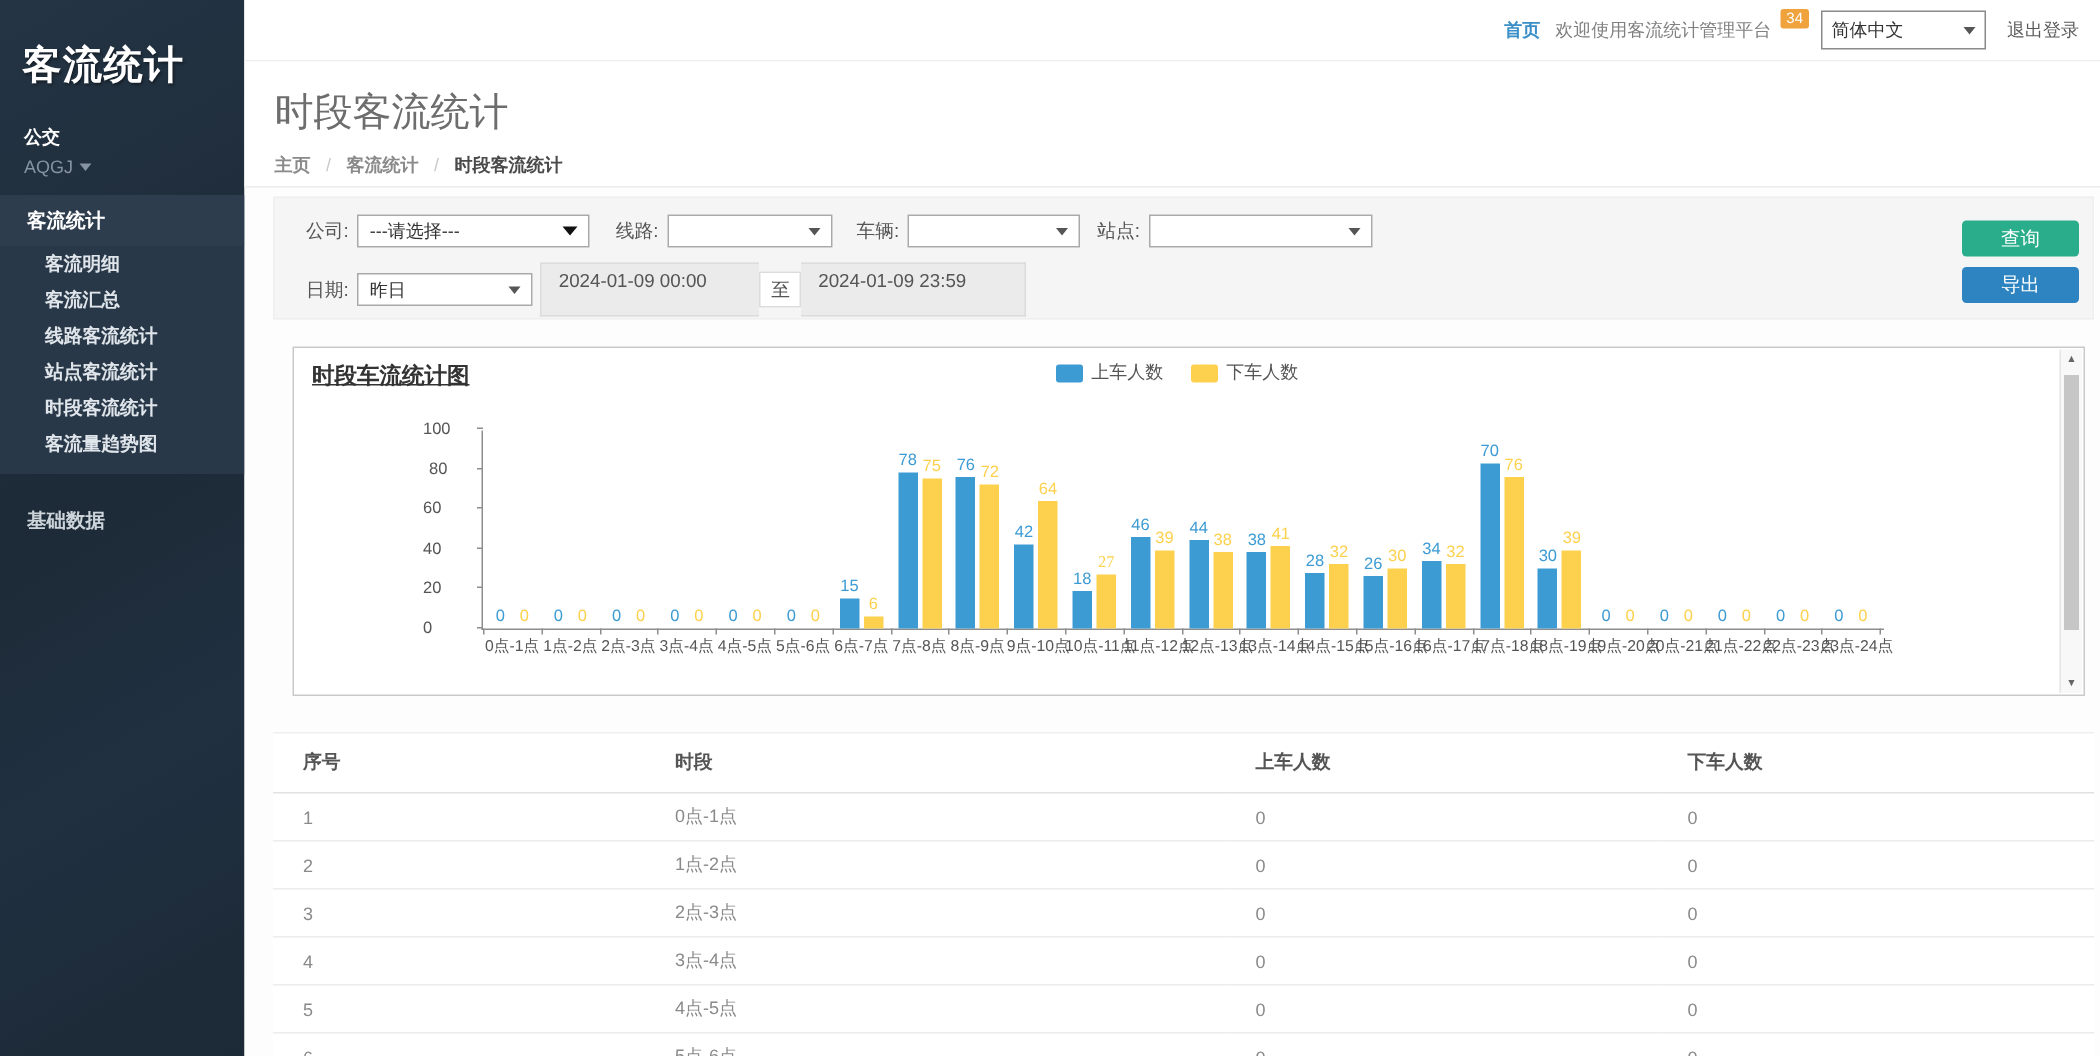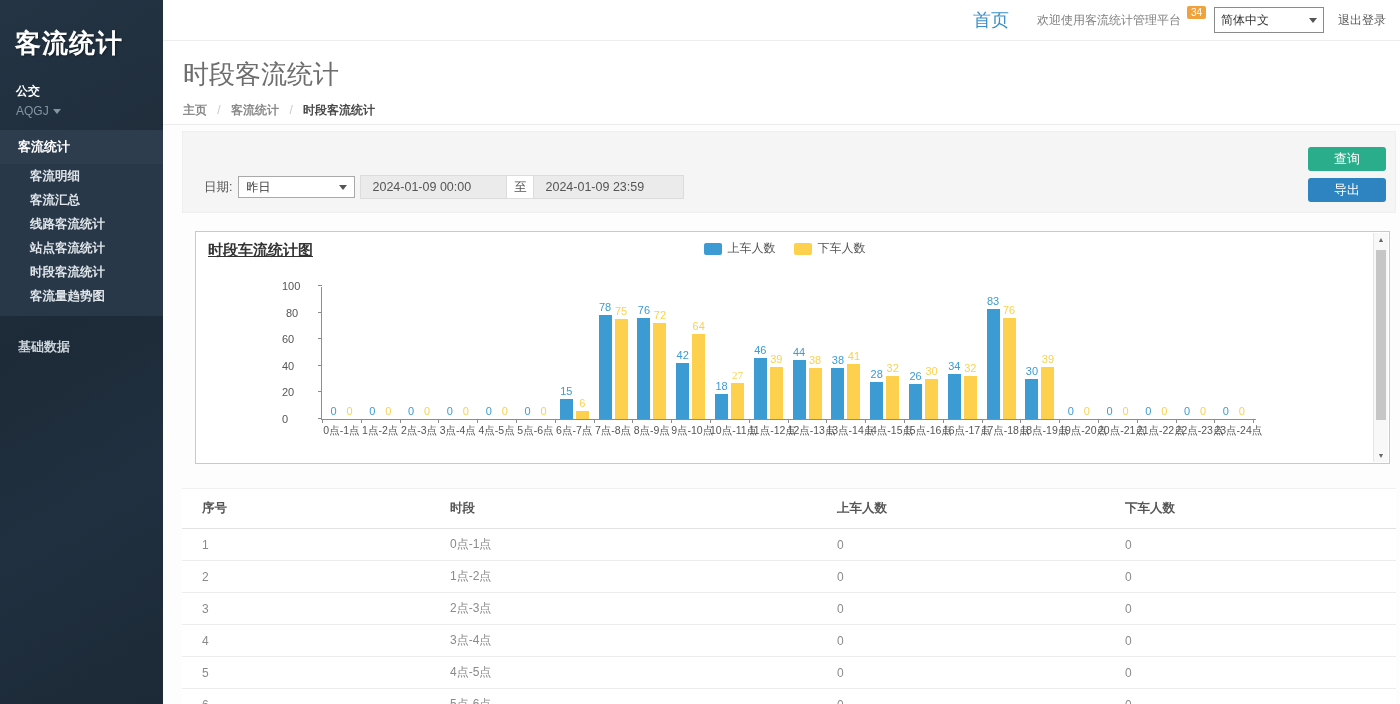--- a/index.html
+++ b/index.html
@@ -25,21 +25,21 @@
     color:#ccd4da; cursor:pointer; }
   .nav-section:first-of-type { margin-top:14px; }
   .nav-section { margin-bottom:1px; }
   #nav-sections .nav-section { margin-top:14px; }
 
   
   .main { position:absolute; left:163px; top:0; width:1237px; height:704px; background:#fdfdfd; }
 
   .topbar { height:41px; background:#fff; border-bottom:1px solid #ededed;
     display:flex; align-items:center; justify-content:flex-end; padding-right:8px; }
-  .home-link { color:#3a8fc8; font-size:18px; margin-right:28px; cursor:pointer; }
+  .home-link { color:#3a8fc8; font-size:12px; margin-right:10px; cursor:pointer;font-weight:bold; }
   .welcome { color:#808080; font-size:12px; margin-right:6px; }
   .badge { background:#f0a23c; color:#fff; font-size:10px; border-radius:2px; padding:1px 4px;
     position:relative; top:-8px; margin-right:8px; }
   .lang-select { width:110px; height:20px; border:1px solid #8a8a8a; background:#fff; font-size:12px;
     color:#333; display:flex; align-items:center; justify-content:space-between; padding:12px 6px; cursor:pointer; }
   .chev { width:0; height:0; border-left:4px solid transparent; border-right:4px solid transparent;
     border-top:5px solid #555; }
   .logout { color:#5a5a5a; font-size:12px; margin:0 6px 0 14px; cursor:pointer; white-space:nowrap; }
 
   .page-head { padding:16px 0 0 20px; height:84px; border-bottom:1px solid #ebebeb; background:#fff; }
@@ -58,21 +58,21 @@
   .f-label { font-size:12.5px; color:#555; margin-right:6px; }
   .sel { background:#fff; border:1px solid #a9a9a9; height:22px; display:flex; align-items:center;
     justify-content:space-between; padding:0 7px; font-size:12px; color:#333; cursor:pointer; }
   .sel-company { width:155px; margin-right:17px; }
   .tri-black { width:0; height:0; border-left:5px solid transparent; border-right:5px solid transparent;
     border-top:6px solid #111; }
   .sel-line { width:110px; margin-right:16px; }
   .sel-vehicle { width:115px; margin-right:11px; }
   .sel-station { width:149px; }
   .sel-date { width:117px; margin-right:5px; }
-  .dt-input { background:#ebebeb; border:1px solid #dcdcdc; height:24px; line-height:22px;
+  .dt-input { background:#ebebeb; border:1px solid #dcdcdc; height:36px; line-height:22px;
     font-size:12.5px; color:#555; padding-left:11px; cursor:text; }
   .dt-from { width:146px; border-right:none; }
   .dt-to { width:150px; border-left:none; }
   .to-box { background:#fff; border:1px solid #dcdcdc; width:28px; height:24px; line-height:22px;
     text-align:center; font-size:12.5px; color:#555; }
   .btn { position:absolute; right:9px; width:78px; height:24px; border:none; border-radius:3px;
     color:#fff; font-size:13px; cursor:pointer; font-family:inherit; }
   .btn-query { top:15px; background:#29ad8a; }
   .btn-export { top:46px; background:#2d84c0; }
 
@@ -150,20 +150,42 @@
     <div class="breadcrumb">
       <span class="crumb-link">主页</span>
       <span class="sep">/</span>
       <span class="crumb-link">客流统计</span>
       <span class="sep">/</span>
       <span class="crumb-current">时段客流统计</span>
     </div>
   </div>
 
   <div class="filter-panel">
+    <div class="f-row f-row1">
+      <span class="f-label">公司:</span>
+      <div class="sel sel-company">
+        <span>---请选择---</span>
+          <span class="tri-black"></span>
+      </div>
+      <span class="f-label">线路:</span>
+      <div class="sel sel-line">
+        <span></span>
+          <span class="chev"></span>
+      </div>
+      <span class="f-label">车辆:</span>
+      <div class="sel sel-vehicle">
+        <span></span>
+          <span class="chev"></span>
+      </div>
+      <span class="f-label">站点:</span>
+      <div class="sel sel-station">
+        <span></span>
+          <span class="chev"></span>
+      </div>
+    </div>
     <div class="f-row f-row2">
       <span class="f-label">日期:</span>
       <div class="sel sel-date">
         <span>昨日</span>
           <span class="chev"></span>
       </div>
       <div class="dt-input dt-from">2024-01-09 00:00</div>
       <div class="to-box">至</div>
       <div class="dt-input dt-to">2024-01-09 23:59</div>
     </div>
@@ -282,21 +304,21 @@
         <div class="bar-label" style="left: 596px; bottom: 41.9px; color: rgb(253, 209, 78);">30</div>
         <div class="xtick-mark" style="left: 620.8px;"></div>
         <div class="xlabel" style="left: 620.8px; width: 38.8px;">16点-17点</div>
         <div class="bar" style="left: 625.8px; height: 45.22px; background: rgb(61, 155, 211);"></div>
         <div class="bar-label" style="left: 618.8px; bottom: 47.22px; color: rgb(61, 155, 211);">34</div>
         <div class="bar" style="left: 641.8px; height: 42.56px; background: rgb(253, 209, 78);"></div>
         <div class="bar-label" style="left: 634.8px; bottom: 44.56px; color: rgb(253, 209, 78);">32</div>
         <div class="xtick-mark" style="left: 659.6px;"></div>
         <div class="xlabel" style="left: 659.6px; width: 38.8px;">17点-18点</div>
         <div class="bar" style="left: 664.6px; height: 110.39px; background: rgb(61, 155, 211);"></div>
-        <div class="bar-label" style="left: 657.6px; bottom: 112.39px; color: rgb(61, 155, 211);">83</div>
+        <div class="bar-label" style="left: 657.6px; bottom: 112.39px; color: rgb(61, 155, 211);">70</div>
         <div class="bar" style="left: 680.6px; height: 101.08px; background: rgb(253, 209, 78);"></div>
         <div class="bar-label" style="left: 673.6px; bottom: 103.08px; color: rgb(253, 209, 78);">76</div>
         <div class="xtick-mark" style="left: 698.4px;"></div>
         <div class="xlabel" style="left: 698.4px; width: 38.8px;">18点-19点</div>
         <div class="bar" style="left: 703.4px; height: 39.9px; background: rgb(61, 155, 211);"></div>
         <div class="bar-label" style="left: 696.4px; bottom: 41.9px; color: rgb(61, 155, 211);">30</div>
         <div class="bar" style="left: 719.4px; height: 51.87px; background: rgb(253, 209, 78);"></div>
         <div class="bar-label" style="left: 712.4px; bottom: 53.87px; color: rgb(253, 209, 78);">39</div>
         <div class="xtick-mark" style="left: 737.2px;"></div>
         <div class="xlabel" style="left: 737.2px; width: 38.8px;">19点-20点</div>

